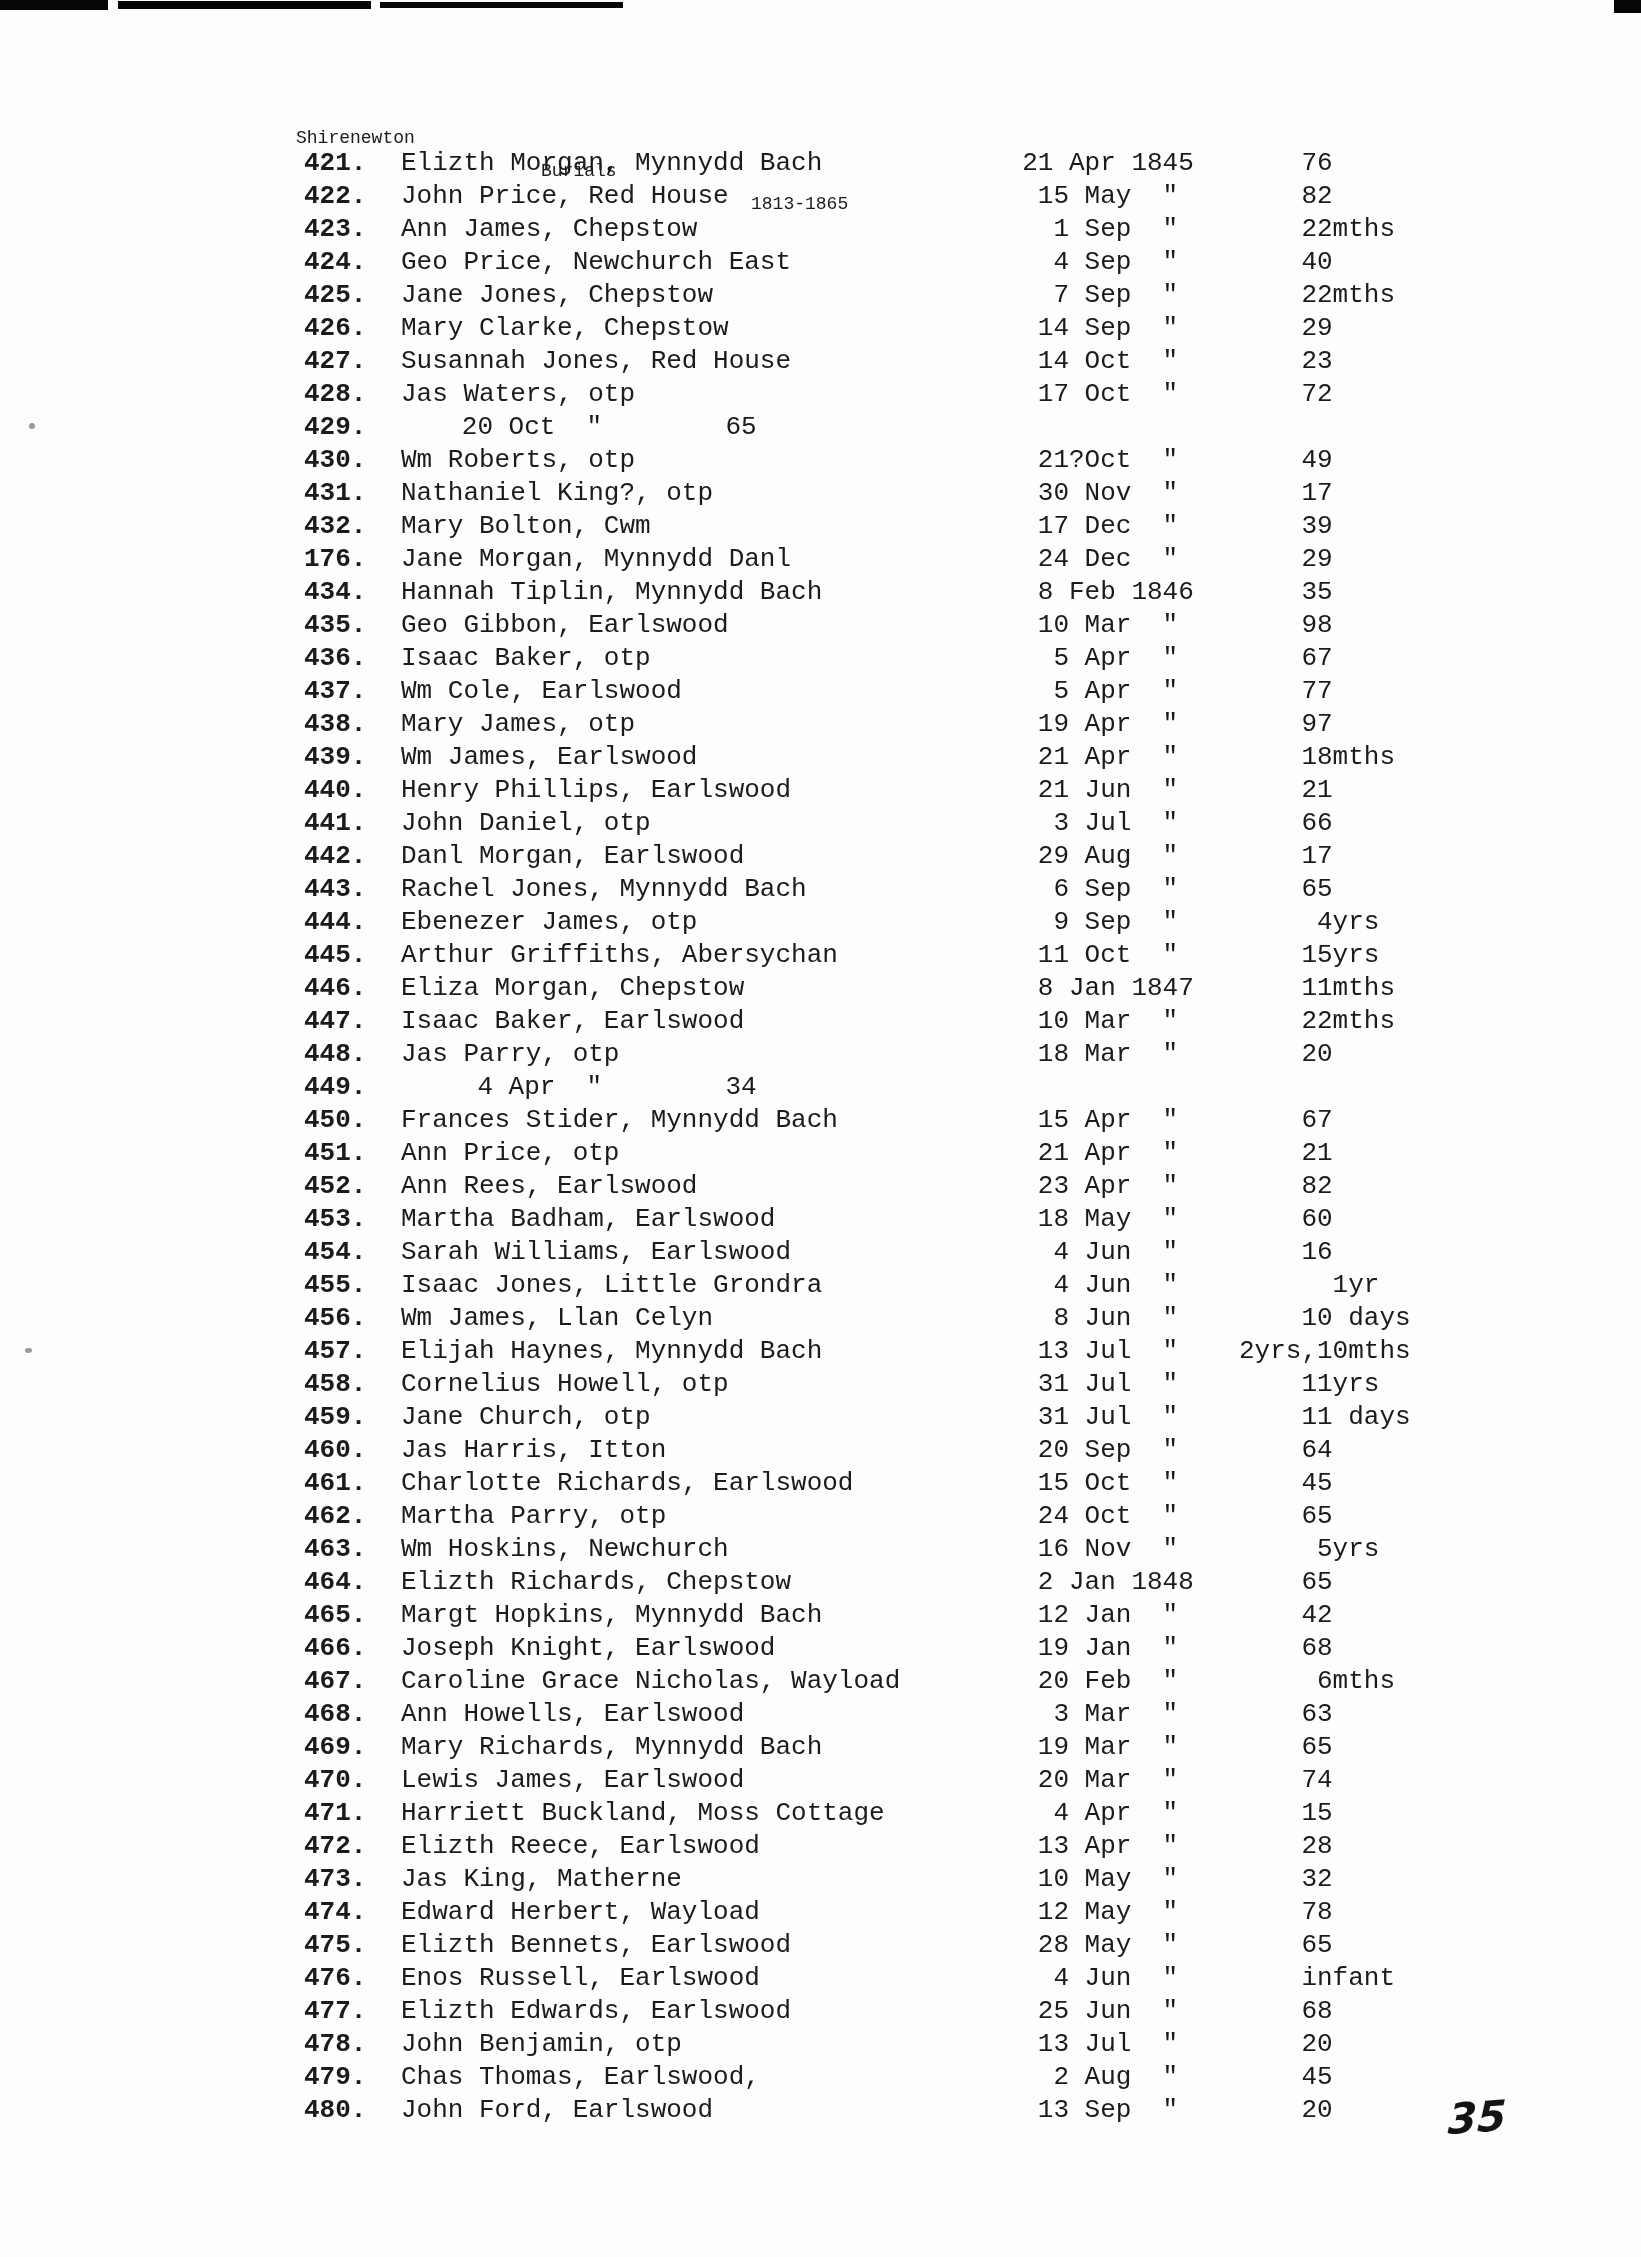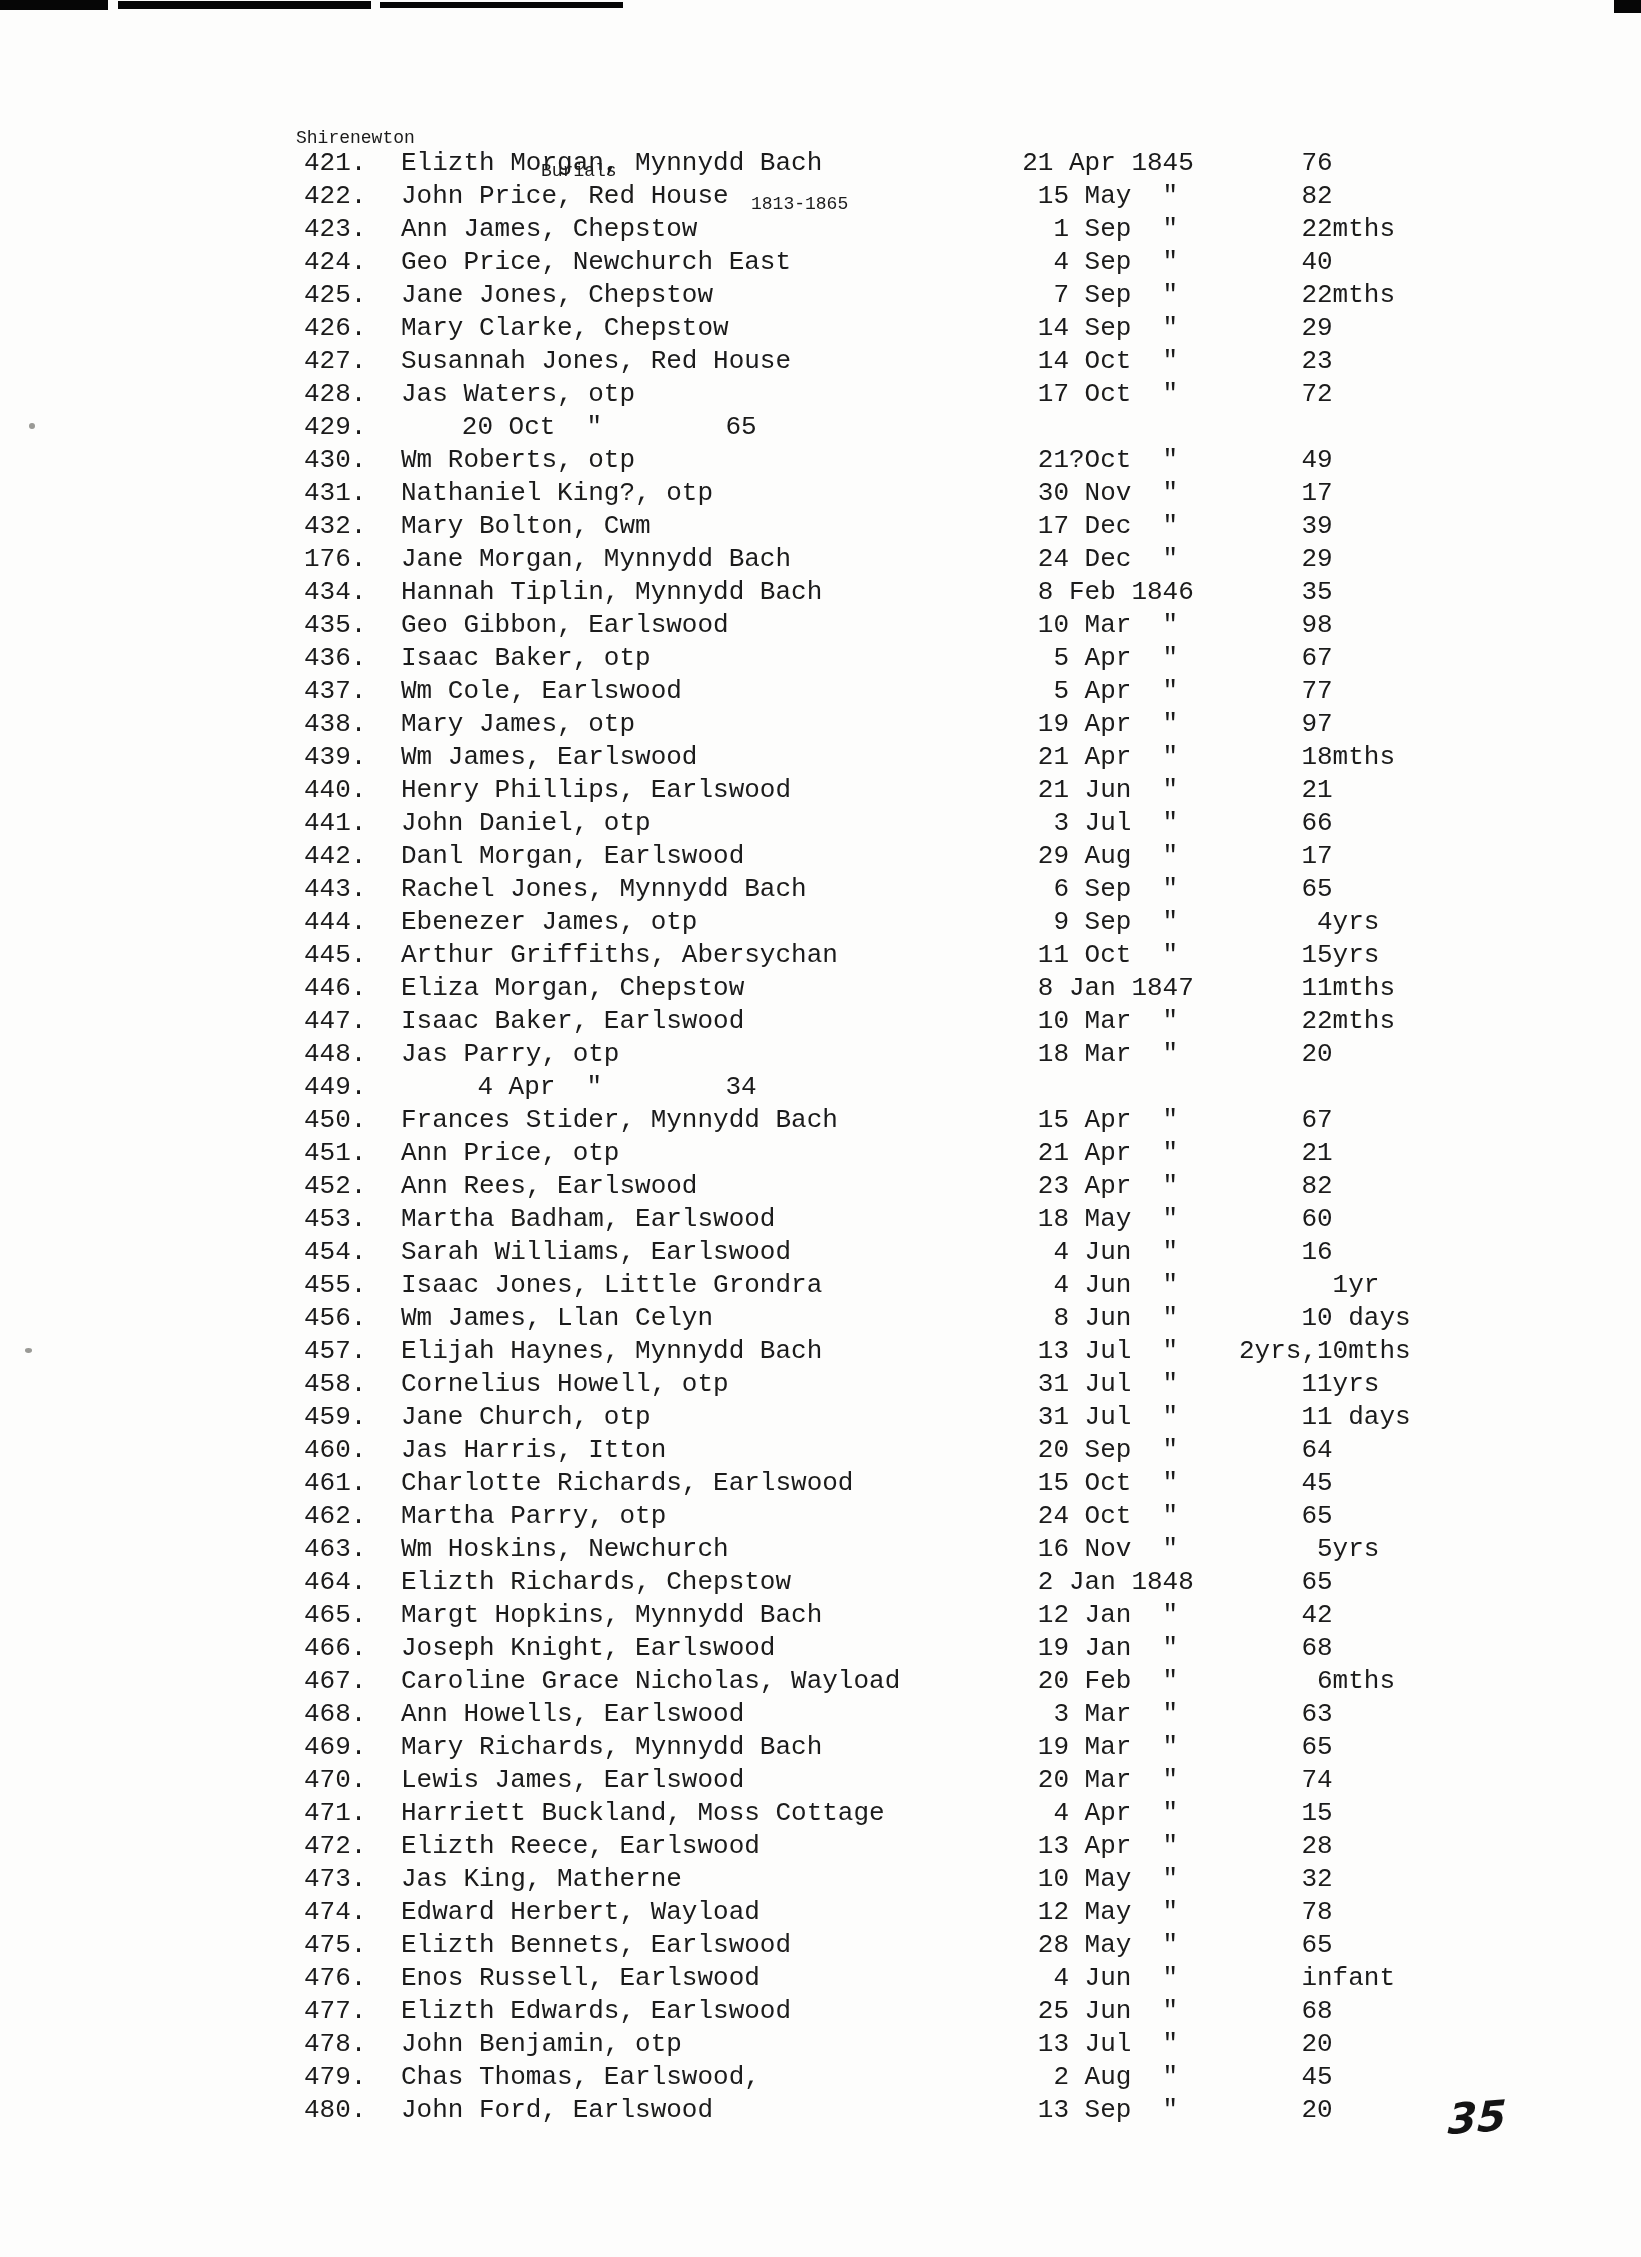--- a/index.html
+++ b/index.html
@@ -33,21 +33,21 @@
     top: 147px; left: 0; right: 0;
     font-size: 26px;
   }
   .row {
     display: flex;
     height: 33px;
     line-height: 33px;
     padding-left: 304px;
     white-space: pre;
   }
-  .c-no   { width: 97px; }
+  .c-no   { width: 97px; font-weight: bold; }
   .c-name { width: 576px; }
   .c-date { width: 262px; text-align: center; }
   .c-age  { flex: 1; }
 
   .handwritten {
     position: absolute;
     left: 1448px;
     top: 2093px;
     font-family: "DejaVu Sans", sans-serif;
     font-style: italic;
@@ -154,21 +154,21 @@
 
   <div class="row">
     <span class="c-no">432.</span>
     <span class="c-name">Mary Bolton, Cwm</span>
     <span class="c-date">17 Dec  "</span>
     <span class="c-age">    39</span>
   </div>
 
   <div class="row">
     <span class="c-no">176.</span>
-    <span class="c-name">Jane Morgan, Mynnydd Bach</span>
+    <span class="c-name">Jane Morgan, Mynnydd Danl</span>
     <span class="c-date">24 Dec  "</span>
     <span class="c-age">    29</span>
   </div>
 
   <div class="row">
     <span class="c-no">434.</span>
     <span class="c-name">Hannah Tiplin, Mynnydd Bach</span>
     <span class="c-date"> 8 Feb 1846</span>
     <span class="c-age">    35</span>
   </div>

